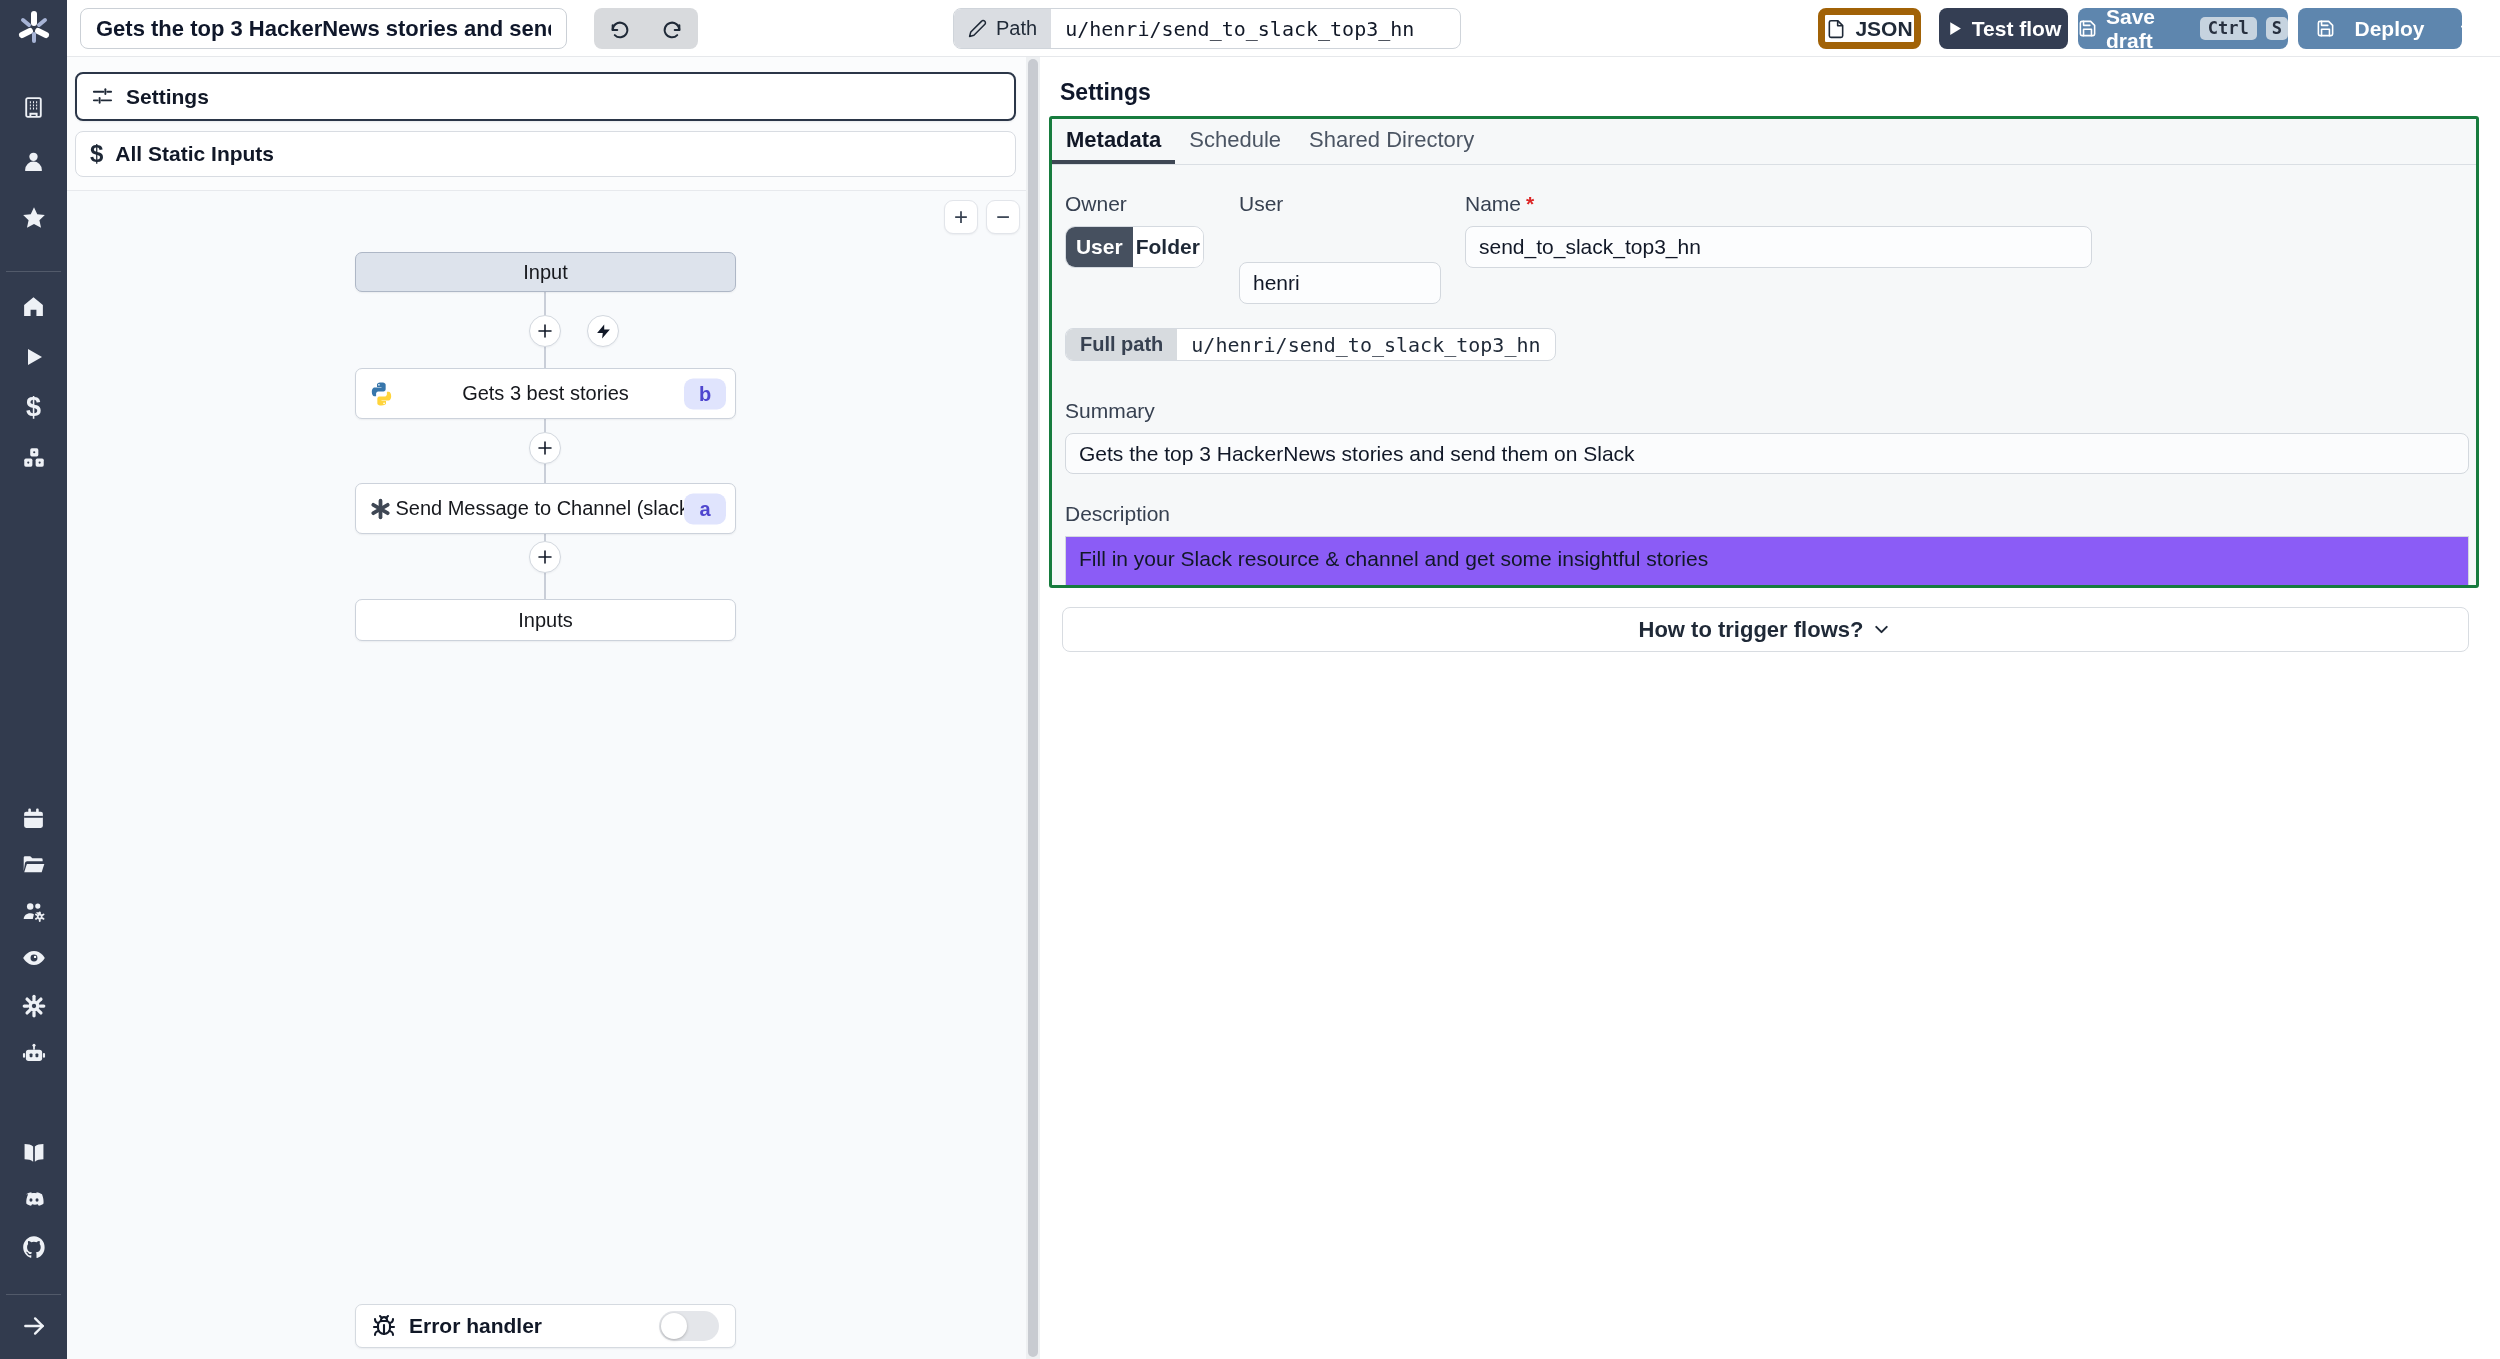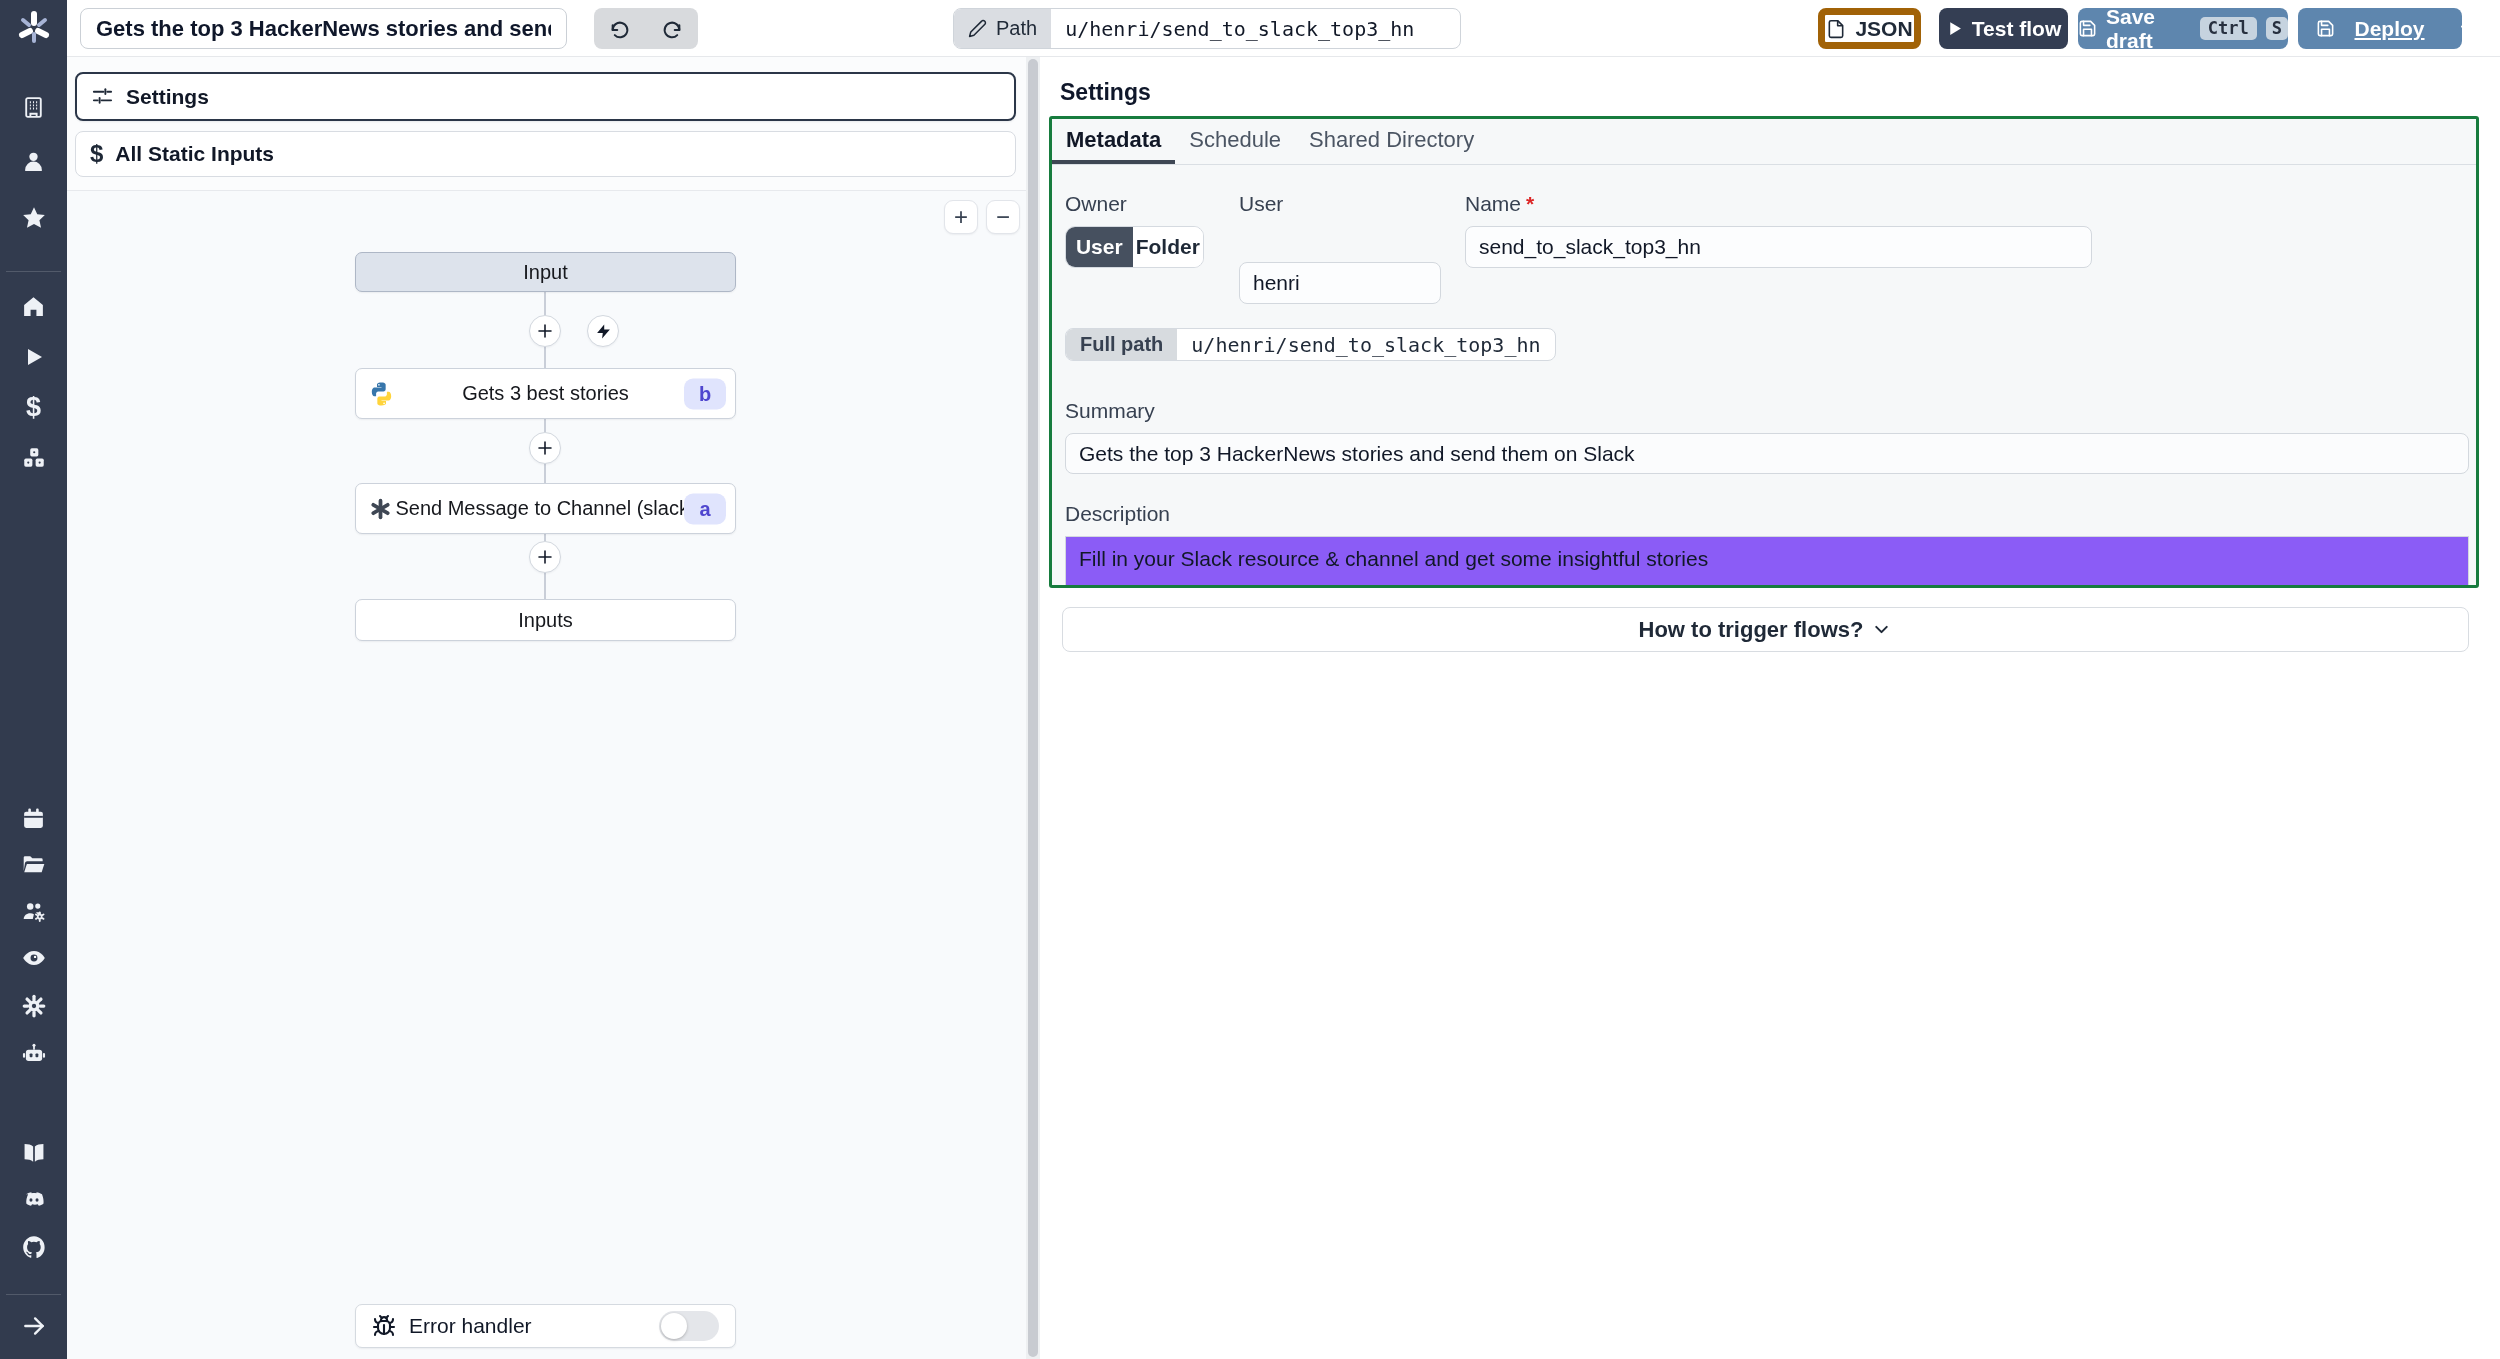--- a/index.html
+++ b/index.html
@@ -21,21 +21,21 @@
   .path-widget { position:absolute; left:886px; top:8px; width:508px; height:41px; border:1px solid #cfd4da; border-radius:8px; background:#fff; display:flex; overflow:hidden; cursor:pointer; }
   .path-left { background:#dadde2; display:flex; align-items:center; gap:9px; padding:0 14px; font-size:20px; color:#1f2937; }
   .path-right { display:flex; align-items:center; padding:0 14px; font-family:"DejaVu Sans Mono",monospace; font-size:20px; color:#111827; }
   .btn { display:flex; align-items:center; justify-content:center; gap:9px; border-radius:8px; font-size:21px; font-weight:600; cursor:pointer; }
   .btn-json { position:absolute; left:1751px; top:8px; width:103px; height:41px; background:#fff; border:7px solid #a16207; color:#1f2937; }
   .btn-test { position:absolute; left:1872px; top:8px; width:129px; height:41px; background:#343e53; color:#fff; }
   .btn-save { position:absolute; left:2011px; top:8px; width:210px; height:41px; background:#5e86ae; color:#fff; }
   .btn-deploy { position:absolute; left:2231px; top:8px; width:164px; height:41px; background:#5e86ae; color:#fff; gap:0; padding:0; }
   .kbd { background:#c6d3df; color:#27303f; border-radius:5px; padding:3px 8px; font-family:"DejaVu Sans Mono",monospace; font-size:17px; font-weight:600; line-height:1; }
   .kbd.small { padding:3px 6px; }
-  .deploy-main { display:flex; align-items:center; gap:20px; padding:0 32px; height:100%;text-decoration:underline; }
+  .deploy-main { display:flex; align-items:center; gap:20px; padding:0 32px; height:100%; }
   .deploy-sep { width:1px; height:41px; background:rgba(255,255,255,.35); }
   .deploy-caret { display:flex; align-items:center; justify-content:center; width:44px; height:100%; }
 
   
   .canvas { position:absolute; left:67px; top:57px; width:959px; height:1302px; background:#fbfcfd; }
   .canvas-divider { position:absolute; left:0; top:133px; width:959px; height:1px; background:#e7e9ed; }
   .graph-bg { position:absolute; left:0; top:134px; width:959px; height:1168px; background:#f8fafc; }
   .panel-box { position:absolute; left:8px; width:941px; background:#fff; display:flex; align-items:center; gap:12px; padding:0 14px; border-radius:8px; cursor:pointer; }
   .box-settings { top:15px; height:49px; border:2px solid #2b3648; box-shadow:0 1px 2px rgba(16,24,40,.08); }
   .box-inputs { top:74px; height:46px; border:1px solid #d8dce2; }
@@ -45,21 +45,21 @@
   .node { position:absolute; left:288px; width:381px; height:51px; background:#fff; border:1px solid #ccd2db; border-radius:7px; box-shadow:0 1px 2px rgba(16,24,40,.06); display:flex; align-items:center; justify-content:center; cursor:pointer; }
   .node .nlabel { font-size:20px; color:#16181d; }
   .node-input { top:195px; height:40px; background:#dde3ec; border-color:#aeb7c6; }
   .node-b { top:311px; }
   .node-a { top:426px; }
   .node-result { top:542px; height:42px; }
   .node .licon { position:absolute; left:12px; top:50%; transform:translateY(-50%); display:flex; }
   .badge { position:absolute; right:9px; top:50%; transform:translateY(-50%); width:42px; height:31px; background:#e0e4fd; color:#4f46cf; border-radius:9px; font-size:20px; font-weight:700; display:flex; align-items:center; justify-content:center; }
   .gcircle { position:absolute; width:32px; height:32px; border-radius:50%; background:#fff; border:1px solid #d3d8df; box-shadow:0 1px 2px rgba(16,24,40,.05); display:flex; align-items:center; justify-content:center; color:#111827; cursor:pointer; }
   .error-box { position:absolute; left:288px; top:1247px; width:381px; height:44px; background:#fff; border:1px solid #d5dae0; border-radius:7px; box-shadow:0 1px 2px rgba(16,24,40,.06); display:flex; align-items:center; padding:0 16px; gap:13px; cursor:pointer; }
-  .error-box .lbl { font-size:21px; font-weight:400; color:#111827; }
+  .error-box .lbl { font-size:21px; font-weight:700; color:#111827; }
   .toggle { margin-left:auto; width:60px; height:30px; background:#e4e6ea; border-radius:15px; position:relative; cursor:pointer; }
   .toggle .knob { position:absolute; left:2px; top:2px; width:26px; height:26px; background:#fff; border-radius:50%; box-shadow:0 1px 3px rgba(0,0,0,.25); }
 
   
   .vscroll { position:absolute; left:1026px; top:57px; width:14px; height:1302px; background:#eef0f2; }
   .vscroll .thumb { position:absolute; left:2px; right:2px; top:2px; bottom:2px; background:#c8cbd1; border-radius:7px; cursor:pointer; }
 
   
   .rpanel { position:absolute; left:1040px; top:57px; width:1460px; height:1302px; background:#fff; }
   .rp-title { position:absolute; left:20px; top:22px; font-size:23px; font-weight:700; color:#0f172a; }

